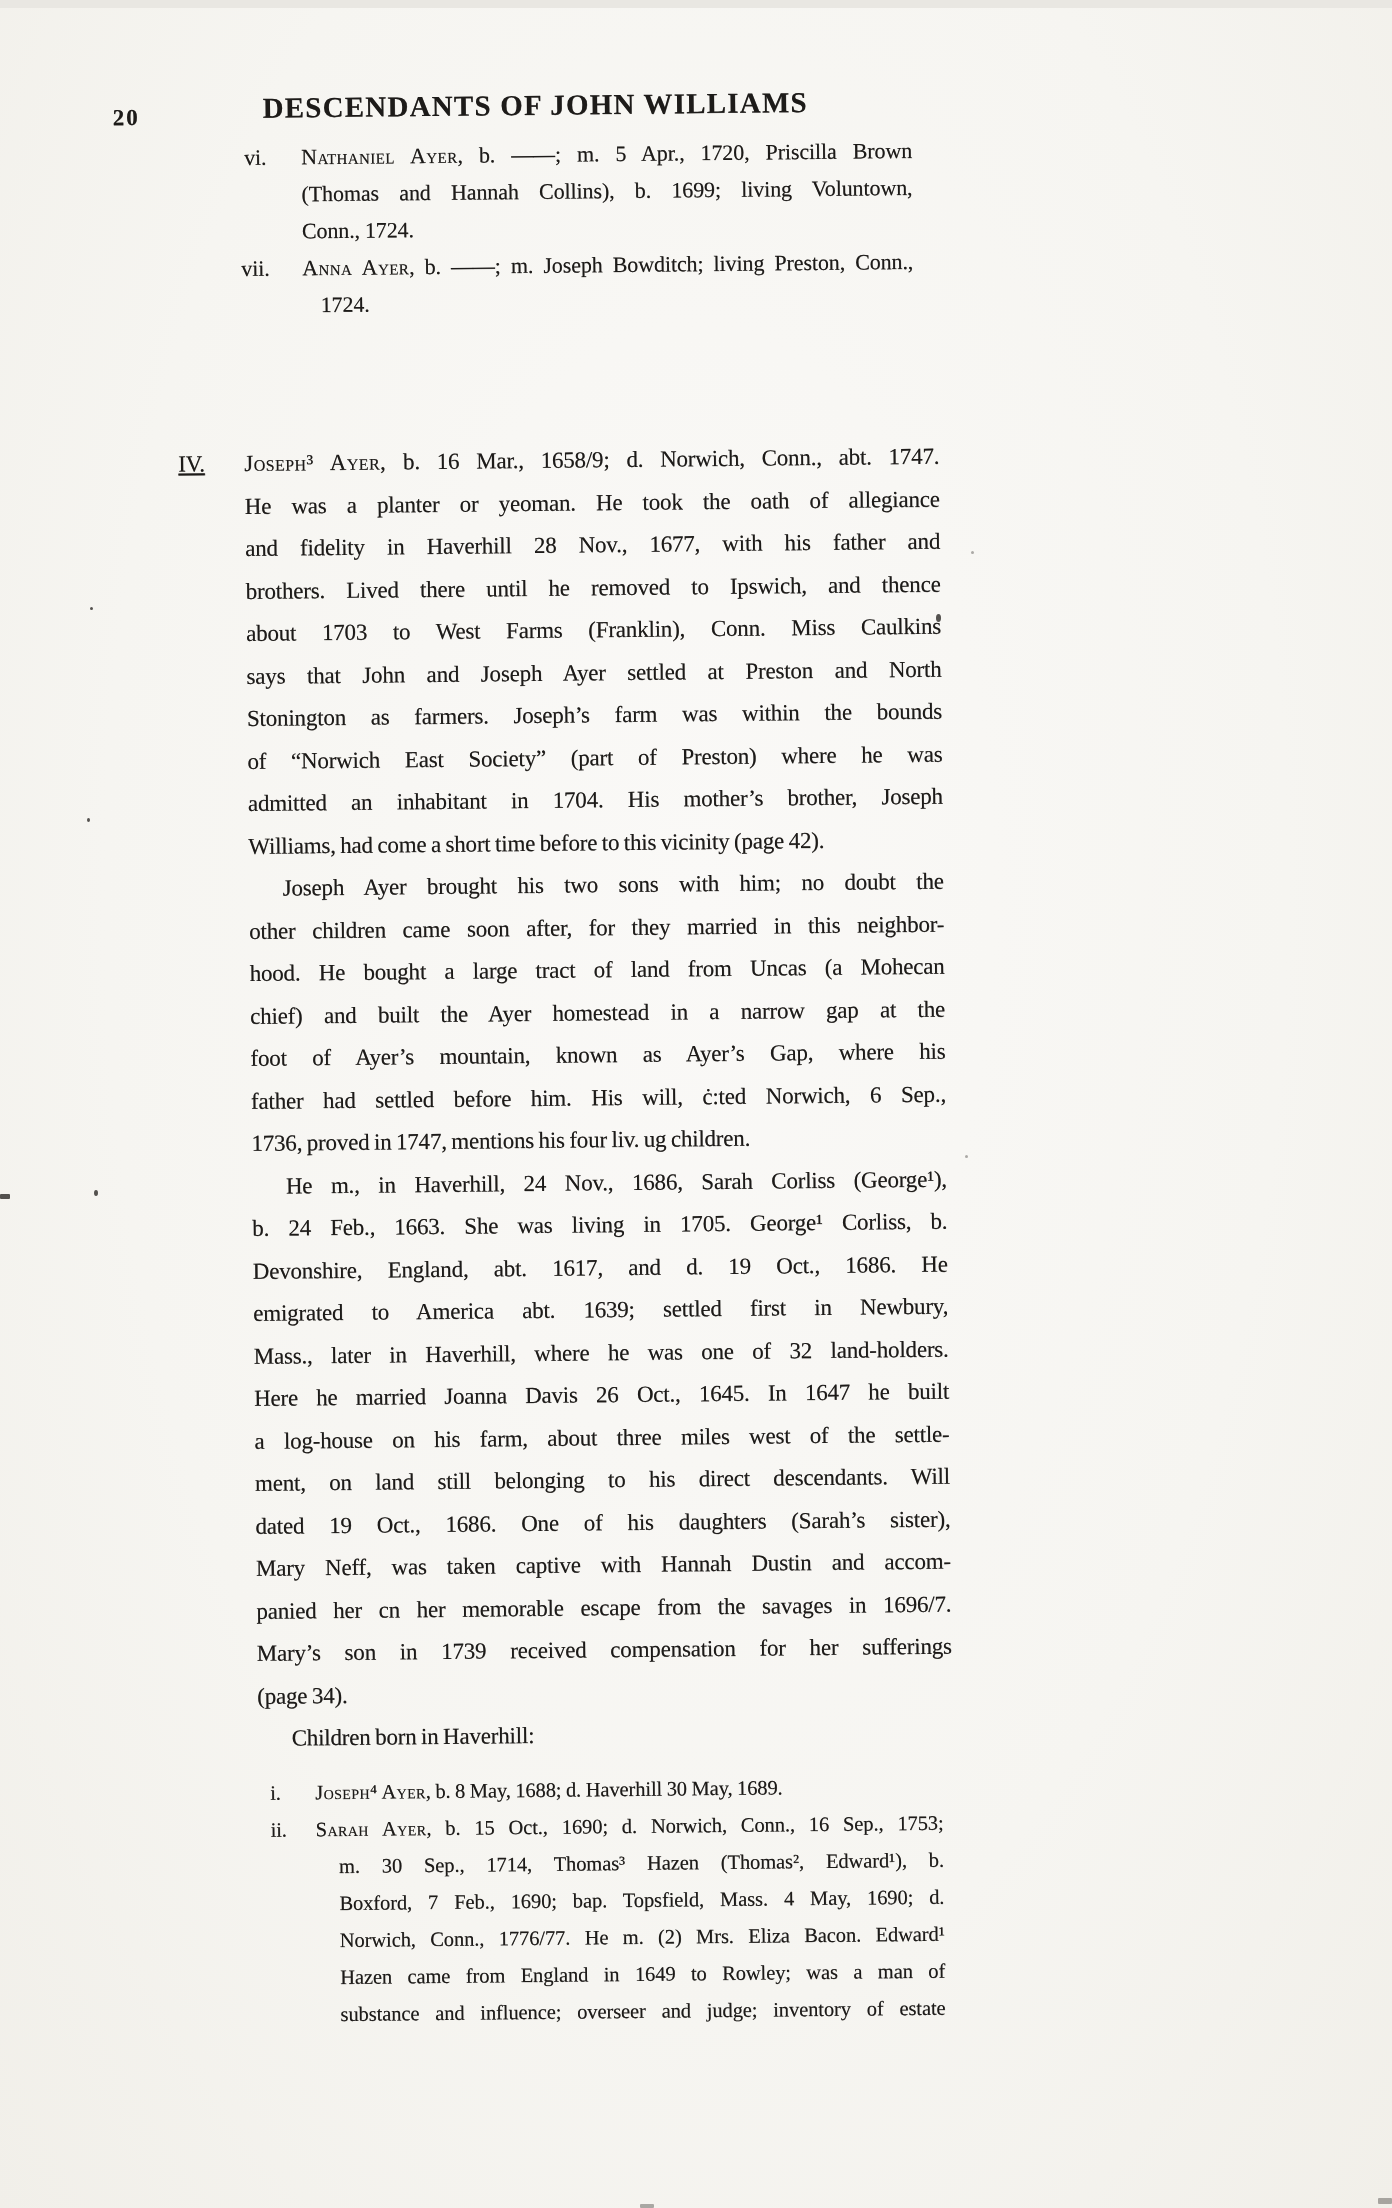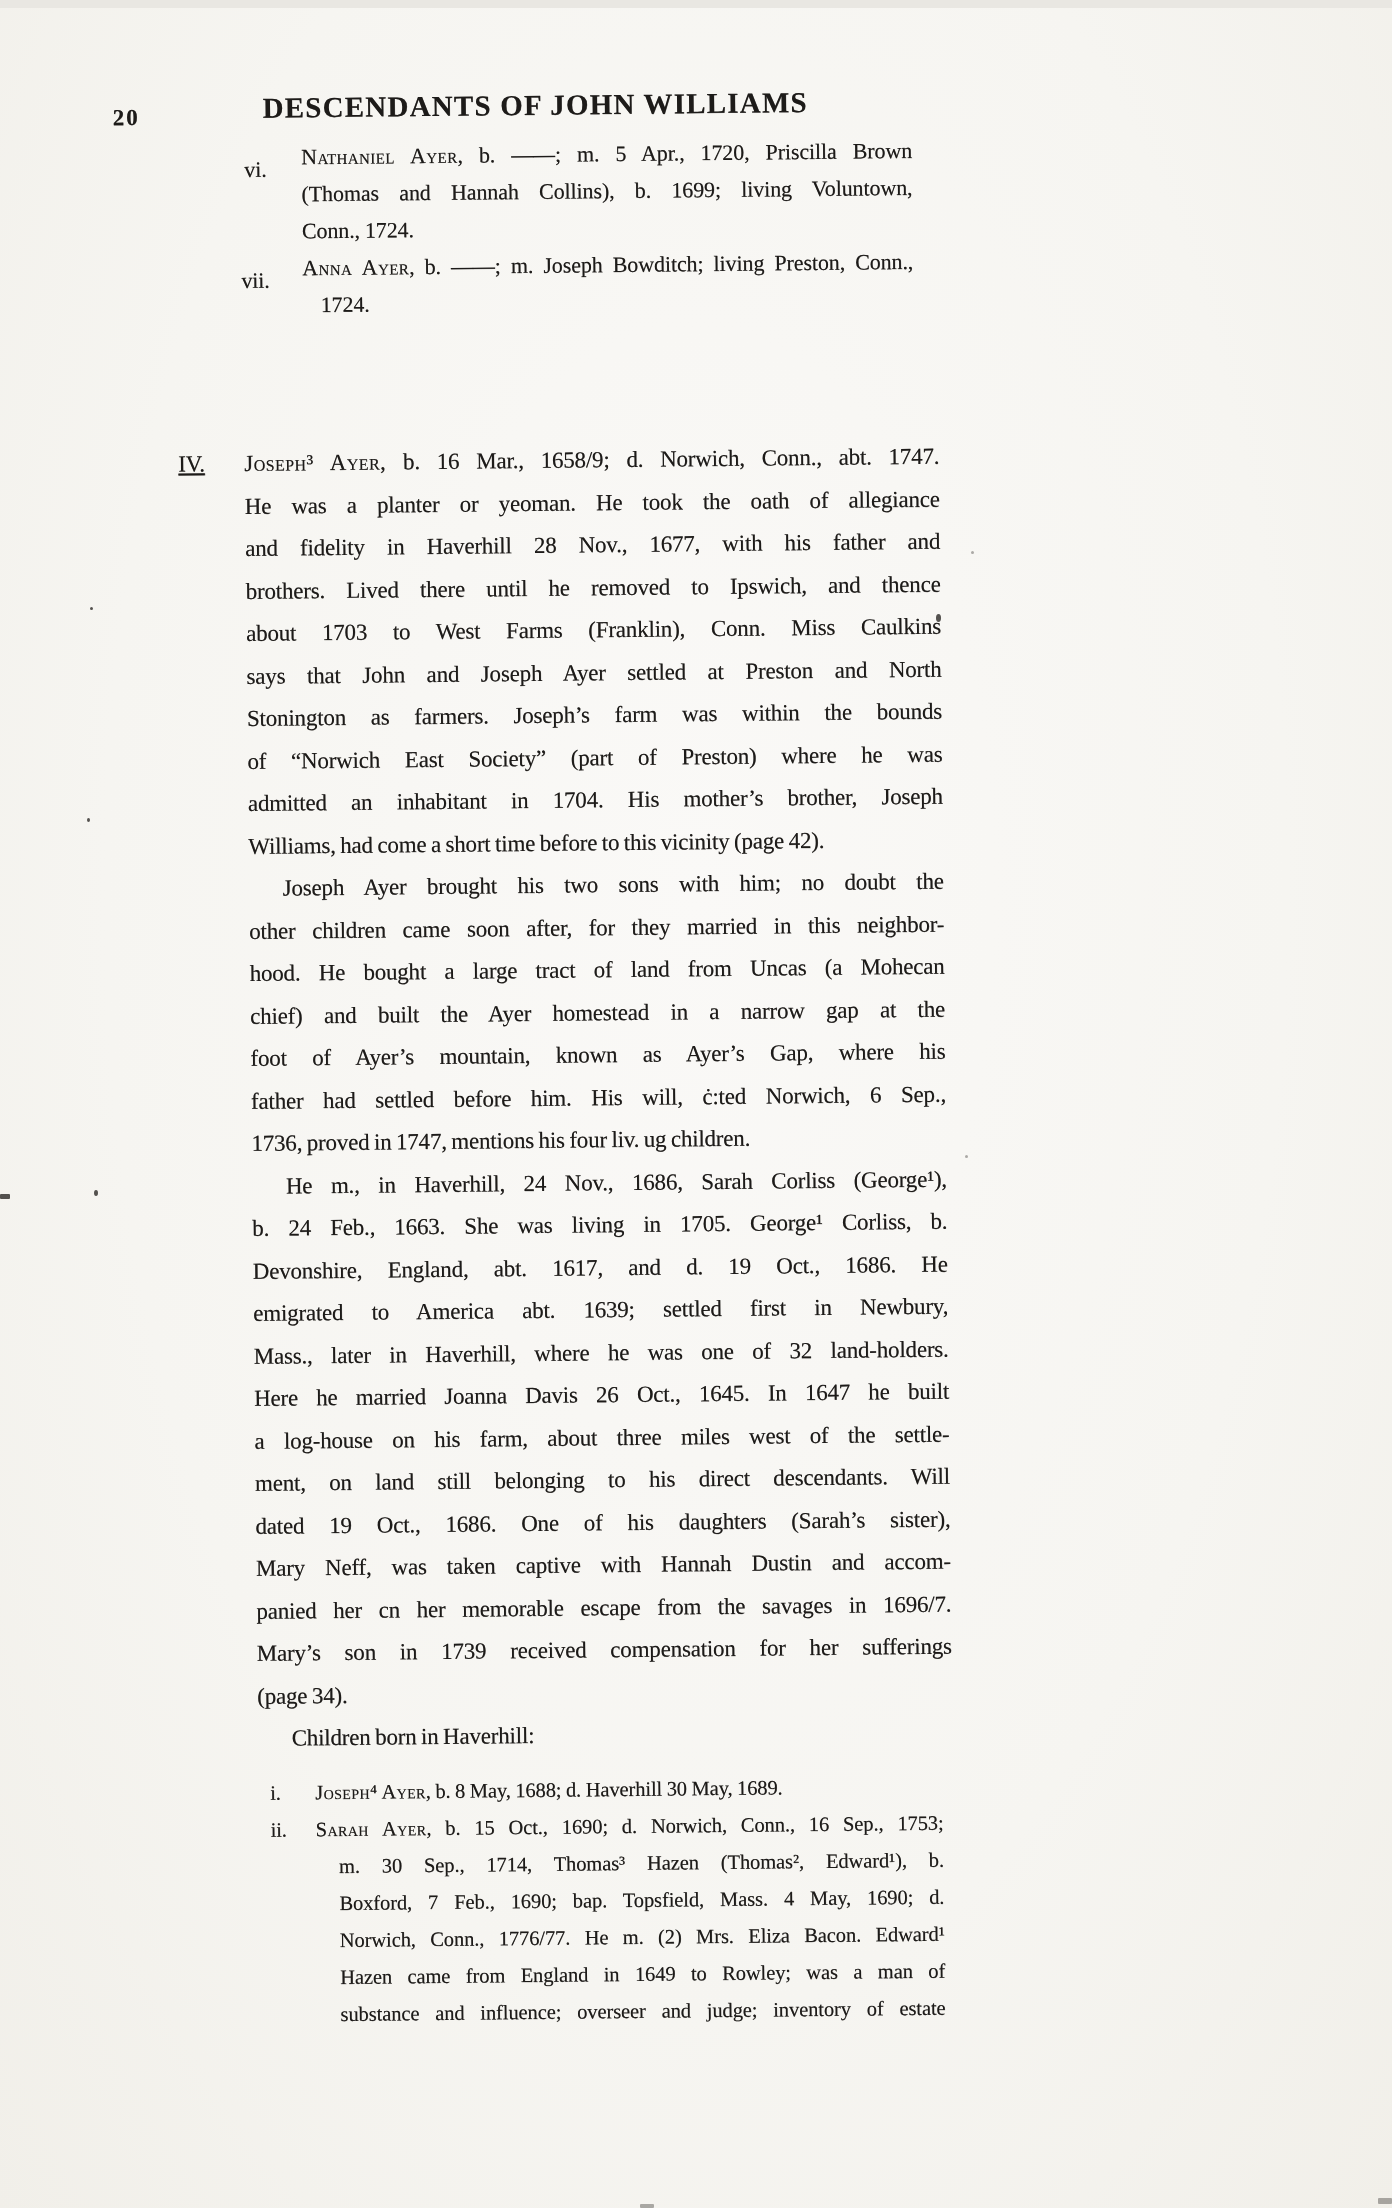--- a/index.html
+++ b/index.html
@@ -11,21 +11,21 @@
     color:#1d1b19;overflow:hidden;
   }
   .rot{position:absolute;inset:0;transform:rotate(-0.6deg);transform-origin:620px 1000px;}
   .ink{text-shadow:0.2px 0.2px 0.5px rgba(25,22,20,0.55);}
 
   .pagenum{position:absolute;left:122px;top:92px;font-size:23px;font-weight:700;letter-spacing:2px;}
   .title{position:absolute;left:272px;top:80px;font-size:29px;font-weight:700;letter-spacing:1.2px;white-space:nowrap;margin:0;}
 
   .front{position:absolute;left:253px;top:127px;width:668px;font-size:22px;line-height:37px;letter-spacing:-0.1px;word-spacing:-0.5px;}
   .fe{position:relative;padding-left:57px;}
-  .fe .num{position:absolute;left:0;top:12px;}
+  .fe .num{position:absolute;left:0;top:0;}
   .fe.second .num{left:-4px;}
   .ind18{margin-left:18px;}
 
   .main{position:absolute;left:250px;top:431px;width:695px;font-size:23px;line-height:42.5px;letter-spacing:-0.2px;word-spacing:-1px;}
   .hline{position:relative;}
   .secnum{position:absolute;left:-66px;top:0;text-decoration:underline;}
 
   .jl{text-align:justify;text-align-last:justify;}
   .ll{text-align:left;white-space:nowrap;}
   .fi{text-indent:34px;}

